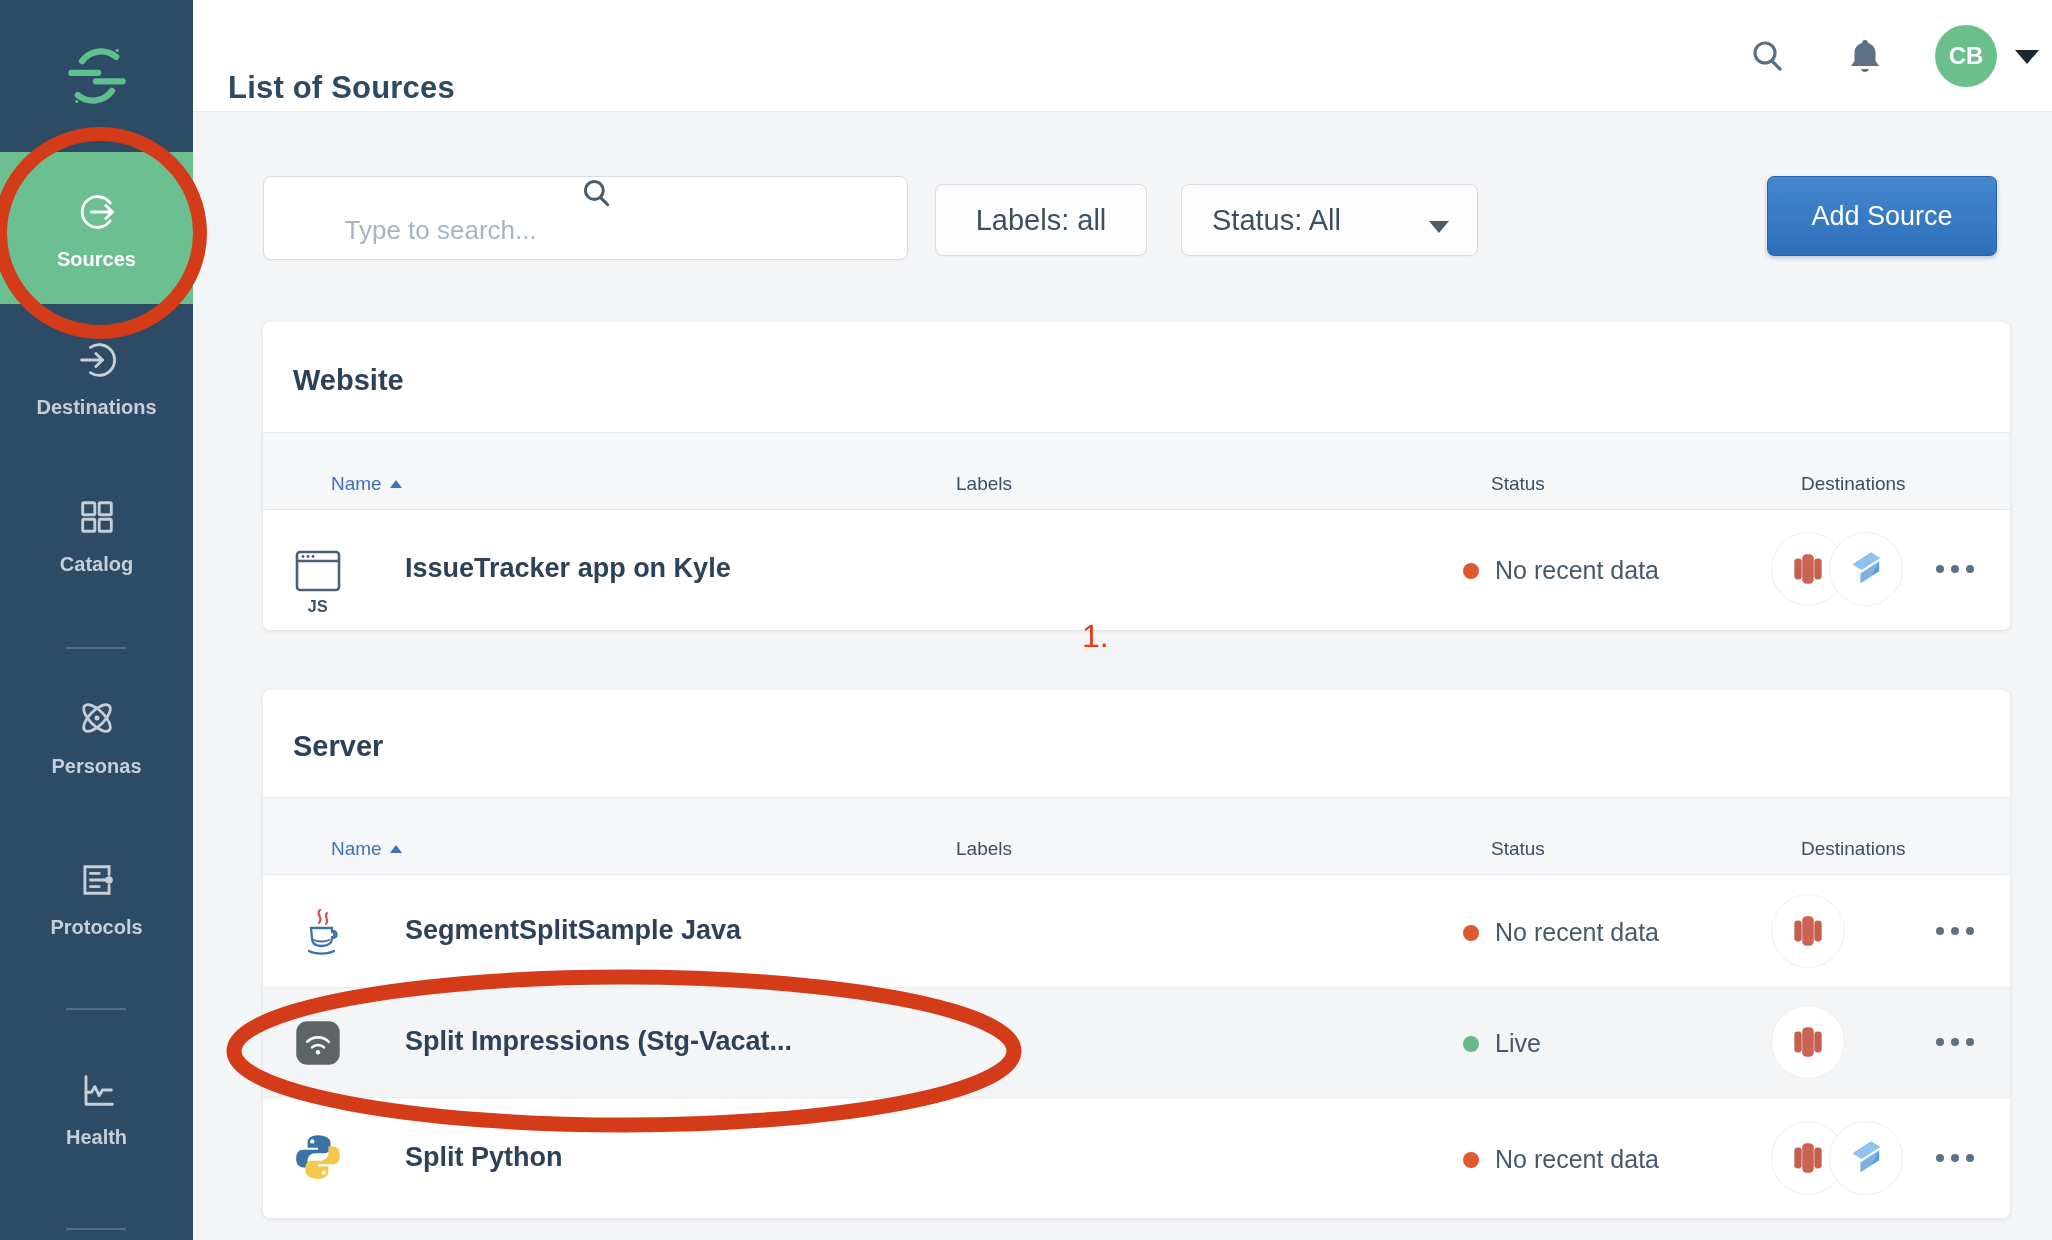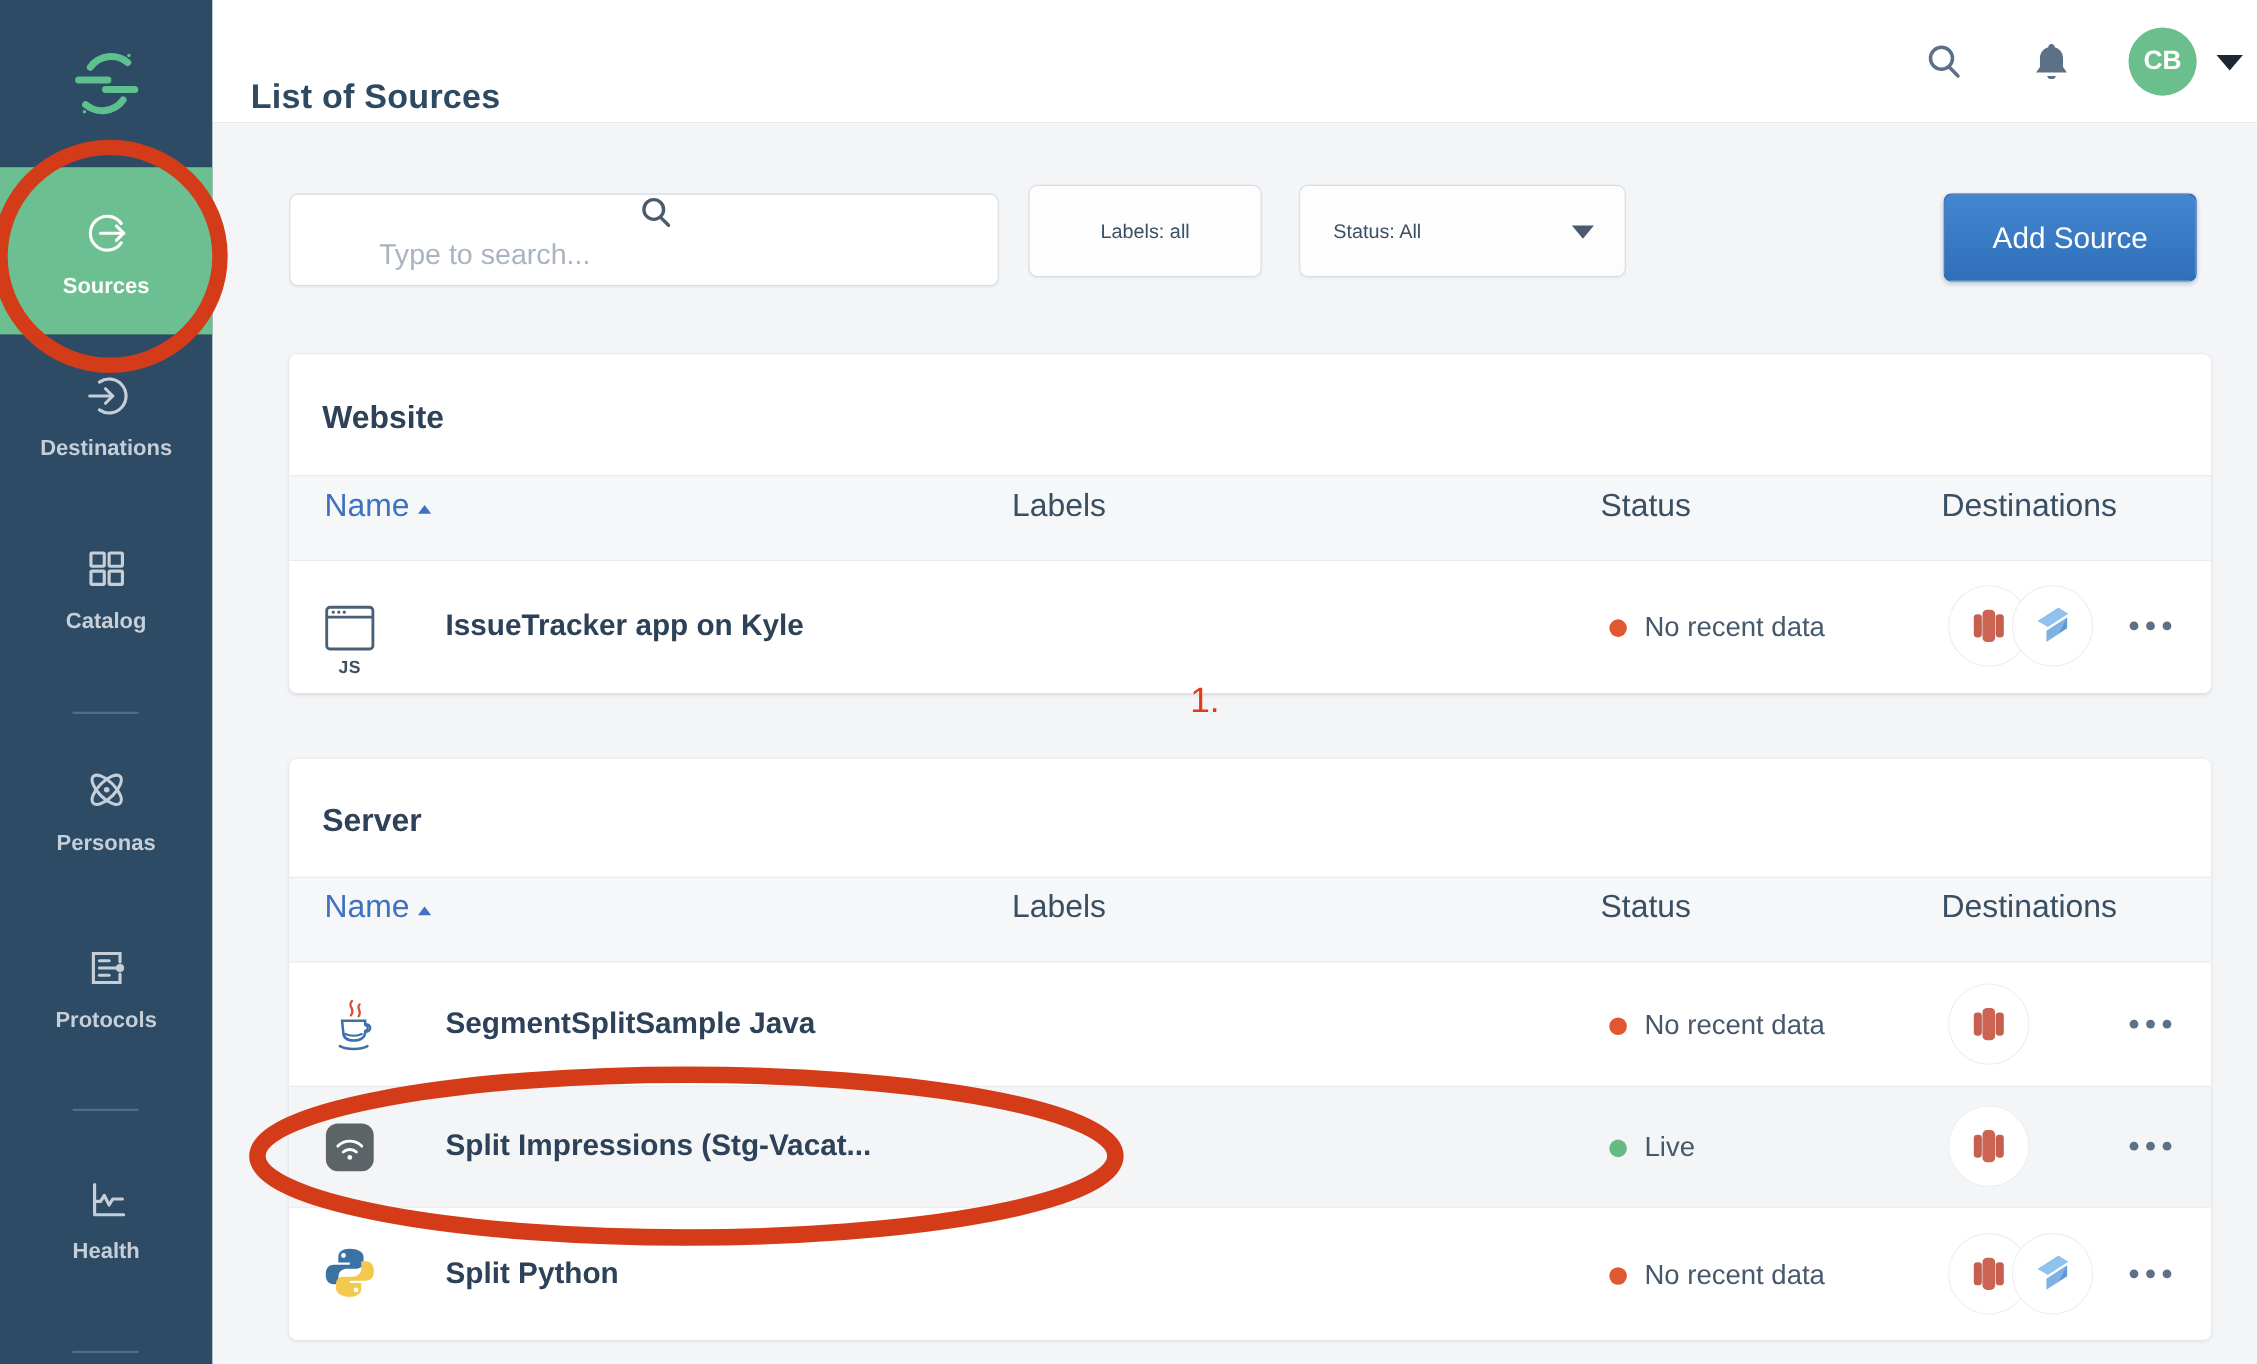--- a/index.html
+++ b/index.html
@@ -68,23 +68,23 @@
     display:flex; align-items:center; padding-left:22px;
     box-shadow:0 1px 2px rgba(40,60,80,.05);
     flex-direction:column;
   }
   .search-box input {
     border:none; outline:none; font-size:26px; color:#3b4f63; width:520px;
     font-family:"Liberation Sans", sans-serif; margin-left:16px; background:transparent;
   }
   .search-box input::placeholder { color:#a9b4c0; }
   .pill-btn {
-    position:absolute; top:168px; height:84px;
+    position:absolute; top:184px; height:72px;
     background:#fdfdfe; border:1px solid #d7dde3; border-radius:8px;
-    font-size:18px; color:#3b4f63; display:flex; align-items:center; justify-content:center;
+    font-size:29px; color:#3b4f63; display:flex; align-items:center; justify-content:center;
     cursor:pointer; box-shadow:0 1px 2px rgba(40,60,80,.04);
   }
   .labels-btn { left:935px; width:212px; }
   .status-btn { left:1181px; width:297px; justify-content:flex-start; padding-left:30px; }
   .status-caret {
     position:absolute; right:28px; top:36px; width:0; height:0;
     border-left:10px solid transparent; border-right:10px solid transparent;
     border-top:12px solid #4a5b6d;
   }
   .add-source-btn {
@@ -106,21 +106,21 @@
   .card-server  { top:690px; height:528px; }
   .card-title { position:absolute; left:30px; font-size:29px; font-weight:600; color:#2d4159; }
   .card-website .card-title { top:42px; }
   .card-server  .card-title { top:40px; }
   .thead {
     position:absolute; left:0; width:1747px; height:78px;
     background:#f5f7f9; border-top:1px solid #e7eaee; border-bottom:1px solid #e7eaee;
   }
   .card-website .thead { top:110px; }
   .card-server  .thead { top:107px; }
-  .th { position:absolute; top:11px; font-size:29px; color:#3b4f63; font-weight:500; }
+  .th { position:absolute; top:40px; font-size:19px; color:#3b4f63; font-weight:500;margin-left:36px; }
   .th-name { left:32px; color:#3e71c0; cursor:pointer; font-weight:500; }
   .sort-caret {
     display:inline-block; width:0; height:0; margin-left:8px; margin-bottom:2px;
     border-left:6px solid transparent; border-right:6px solid transparent;
     border-bottom:8px solid #3e71c0;
   }
   .th-labels { left:657px; }
   .th-status { left:1192px; }
   .th-dest   { left:1502px; }
 

